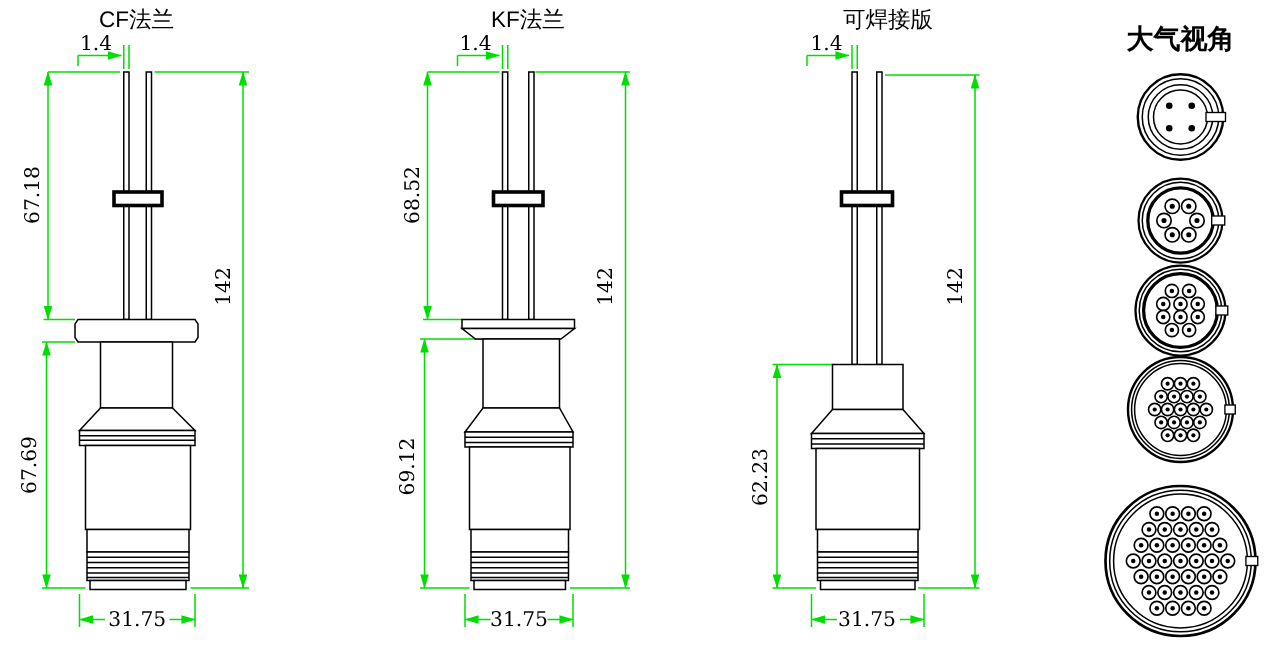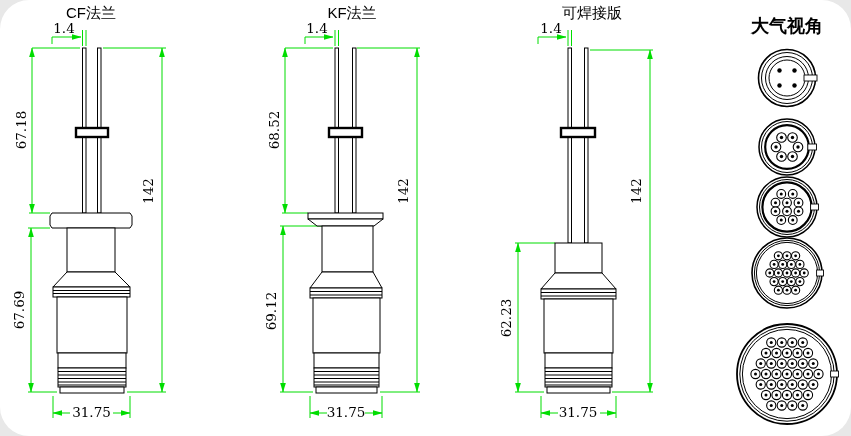--- a/index.html
+++ b/index.html
@@ -1,18 +1,18 @@
 <!DOCTYPE html>
 <html style="--dim: #00dd00; --line: #000000; --bg: #ffffff;"><head>
 <meta charset="utf-8">
 <style>
   :root { --dim:#00dd00; --line:#000000; --bg:#ffffff; }
   html,body { margin:0; padding:0; background:#e8e8e8; }
   .canvas { position:relative; width:851px; height:436px; background:var(--bg);
-            font-family:"Liberation Sans", sans-serif; overflow:hidden;border-radius:29px; }
+            font-family:"Liberation Sans", sans-serif; overflow:hidden; }
   svg { position:absolute; left:0; top:0; }
   .title { font:15px "Liberation Sans", sans-serif; fill:#000; text-anchor:middle; }
   .atm-title { font:bold 18px "Liberation Sans", sans-serif; fill:#000; text-anchor:middle; }
   .dtext { font:13.5px "DejaVu Serif", serif; fill:#000; text-anchor:middle; }
   .dim  { stroke:var(--dim); stroke-width:1; fill:none; }
   .ln   { stroke:var(--line); stroke-width:1; fill:none; }
   .fw   { fill:#fff; stroke:var(--line); stroke-width:1; }
   .collar { fill:#fff; stroke:var(--line); stroke-width:2.4; }
 </style>
 </head>

